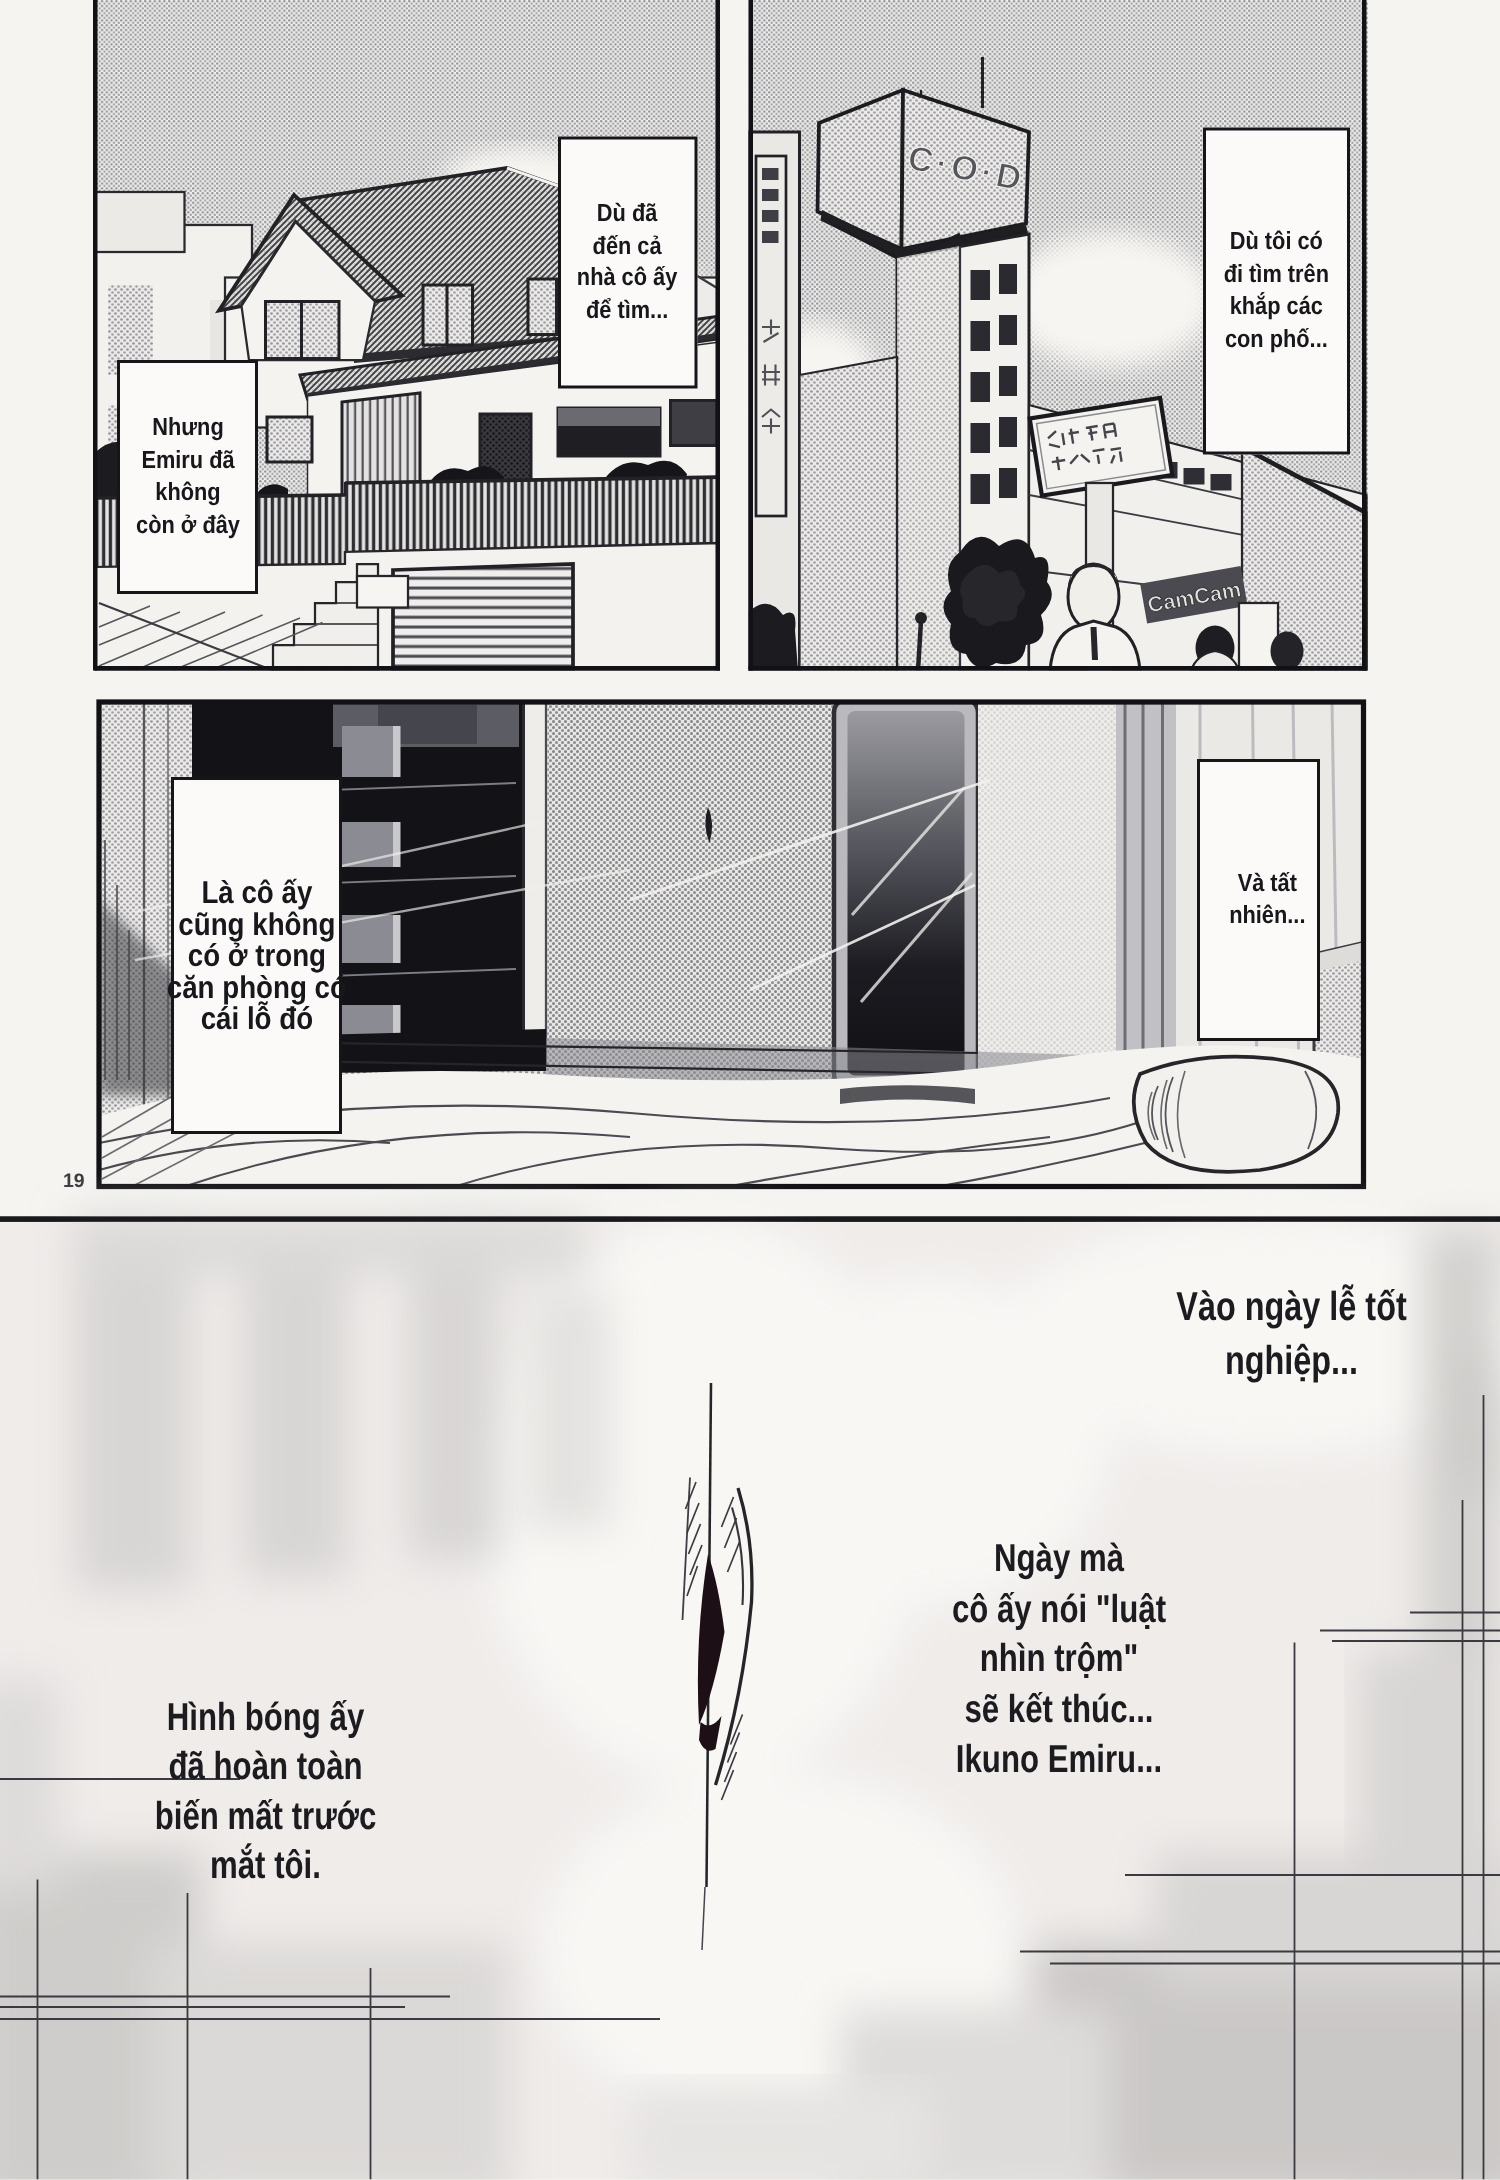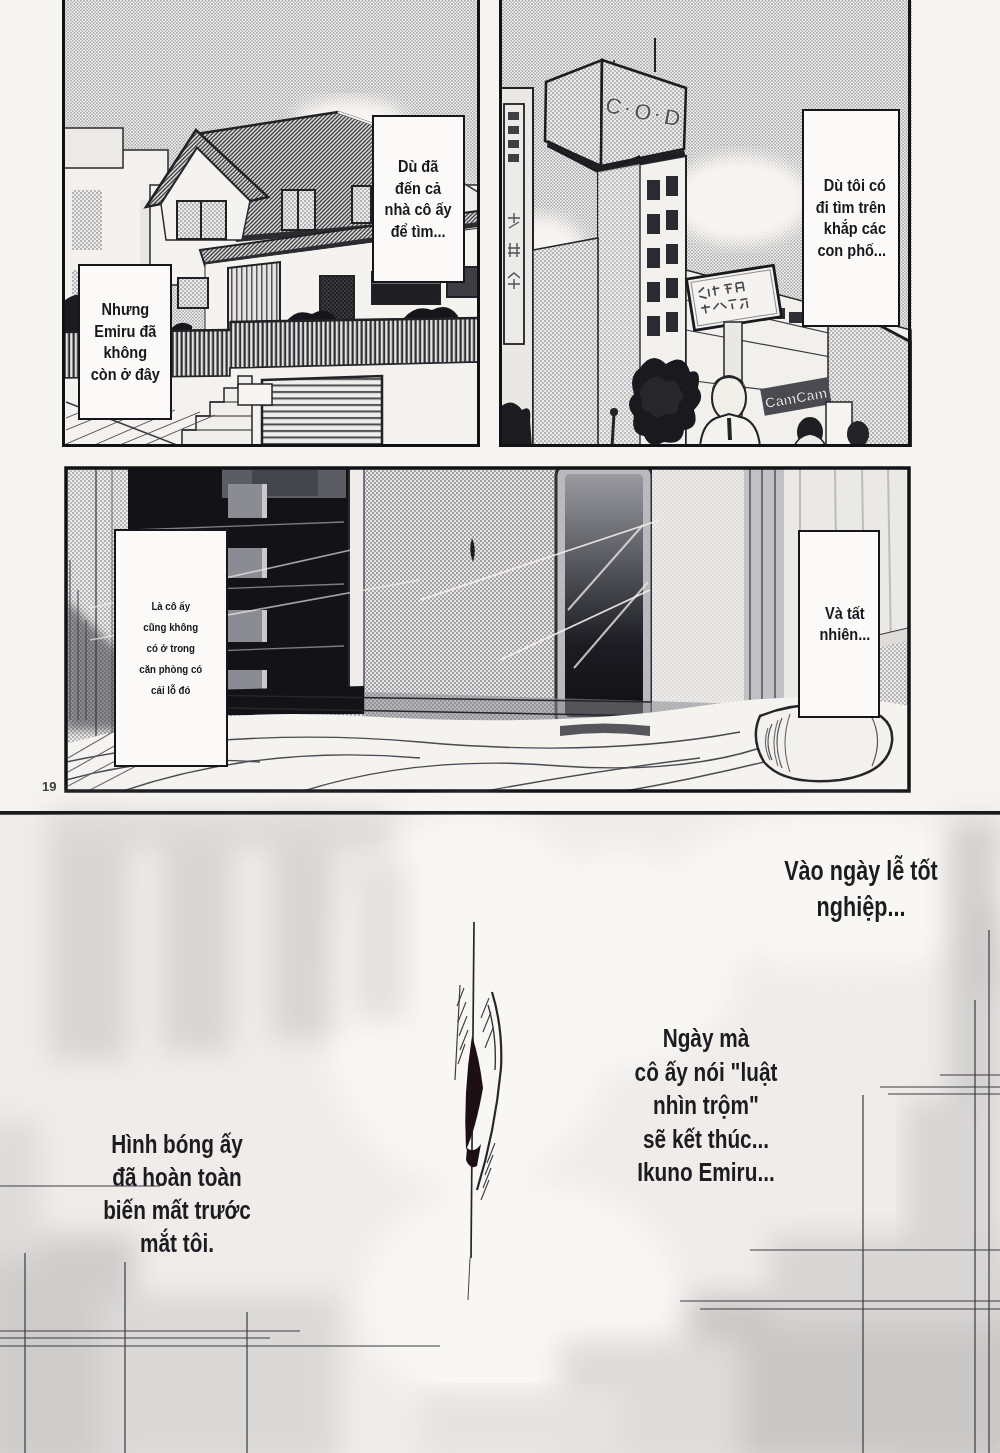--- a/index.html
+++ b/index.html
@@ -1,19 +1,19 @@
 <!DOCTYPE html>
 <html><head>
 <meta charset="utf-8">
 <style>
 html,body{margin:0;padding:0;width:1000px;height:1453px;overflow:hidden;background:#f5f4f1;}
 body{font-family:"Liberation Sans",sans-serif;position:relative;}
 .tb{position:absolute;background:#fbfaf8;border:2.5px solid #15151a;box-sizing:border-box;
 display:flex;flex-direction:column;align-items:center;justify-content:center;text-align:center;
-font-weight:bold;color:#17171c;margin-top:24px;}
+font-weight:bold;color:#17171c;}
 .tb .inner{transform:scaleX(0.88);white-space:nowrap;}
 .bigtxt{position:absolute;font-weight:bold;color:#1c1c20;text-align:center;white-space:nowrap;}
 </style>
 </head>
 <body>
 
 <svg width="1000" height="1453" viewBox="0 0 1000 1453" style="position:absolute;left:0;top:0">
 <defs>
 <pattern id="sky" width="3.2" height="3.2" patternUnits="userSpaceOnUse">
 <rect width="3.2" height="3.2" fill="#efeeec"></rect>
@@ -513,25 +513,25 @@
 </svg>
 
 <div class="tb" style="left:372px;top:91px;width:93px;height:168px;font-size:16.5px;line-height:21.5px;">
 <div class="inner">Dù đã<br>đến cả<br>nhà cô ấy<br>để tìm...</div>
   </div>
 
 <div class="tb" style="left:78px;top:240px;width:94px;height:156px;font-size:16.5px;line-height:21.5px;">
 <div class="inner">Nhưng<br>Emiru đã<br>không<br>còn ở đây</div>
   </div>
 
-<div class="tb" style="left:802px;top:85px;width:98px;height:218px;font-size:16.5px;line-height:21.5px;text-align:right;">
+<div class="tb" style="left:802px;top:85px;width:98px;height:218px;font-size:16.5px;line-height:21.5px;">
 <div class="inner">Dù tôi có<br>đi tìm trên<br>khắp các<br>con phố...</div>
   </div>
 
-<div class="tb" style="left:114px;top:505px;width:114px;height:238px;font-size:11px;line-height:21px;">
+<div class="tb" style="left:114px;top:518px;width:114px;height:238px;font-size:21px;line-height:21px;">
 <div class="inner">Là cô ấy<br>cũng không<br>có ở trong<br>căn phòng có<br>cái lỗ đó</div>
   </div>
 
 <div class="tb" style="left:798px;top:506px;width:82px;height:188px;font-size:16.5px;line-height:21.5px;padding-left:12px;">
 <div class="inner">Và tất<br>nhiên...</div>
   </div>
 
 <div class="bigtxt" style="left:861px;top:853px;font-size:27px;line-height:36px;transform:translateX(-50%) scaleX(0.8);">Vào ngày lễ tốt<br>nghiệp...</div>
 
 <div class="bigtxt" style="left:706px;top:1022px;font-size:26px;line-height:33.5px;transform:translateX(-50%) scaleX(0.8);">Ngày mà<br>cô ấy nói "luật<br>nhìn trộm"<br>sẽ kết thúc...<br>Ikuno Emiru...</div>

